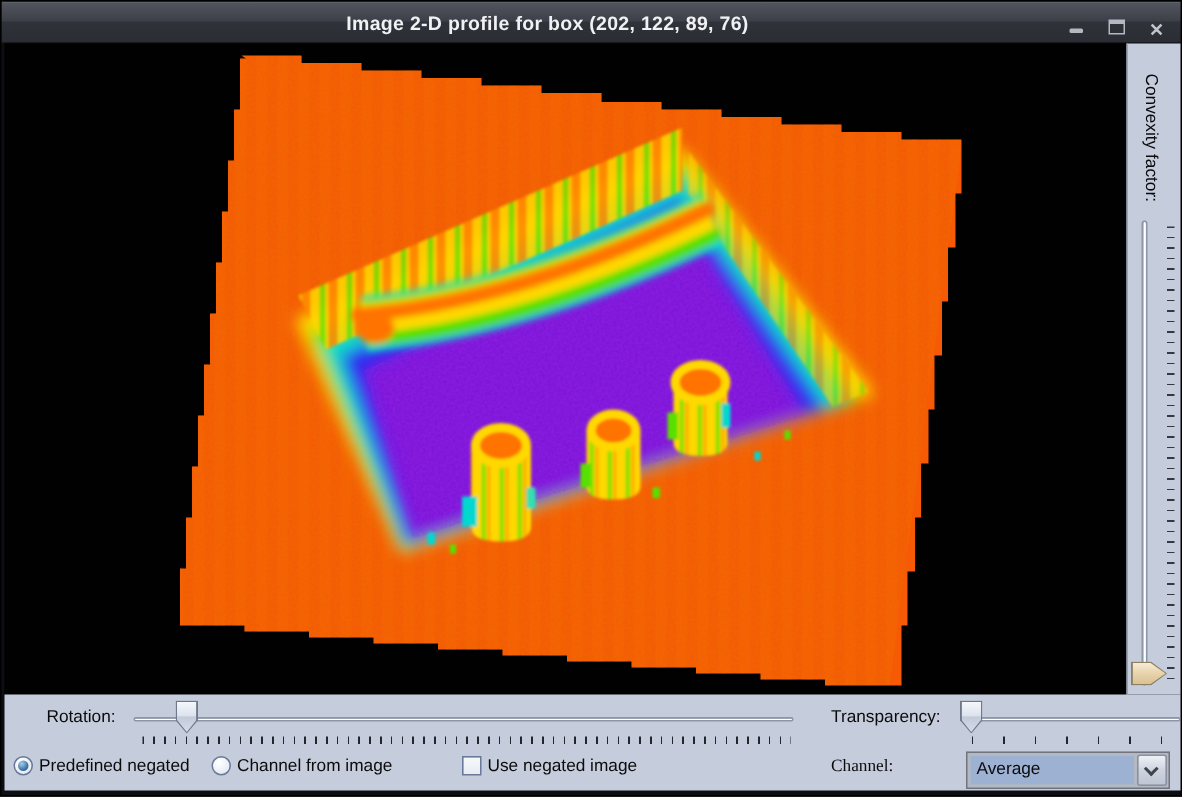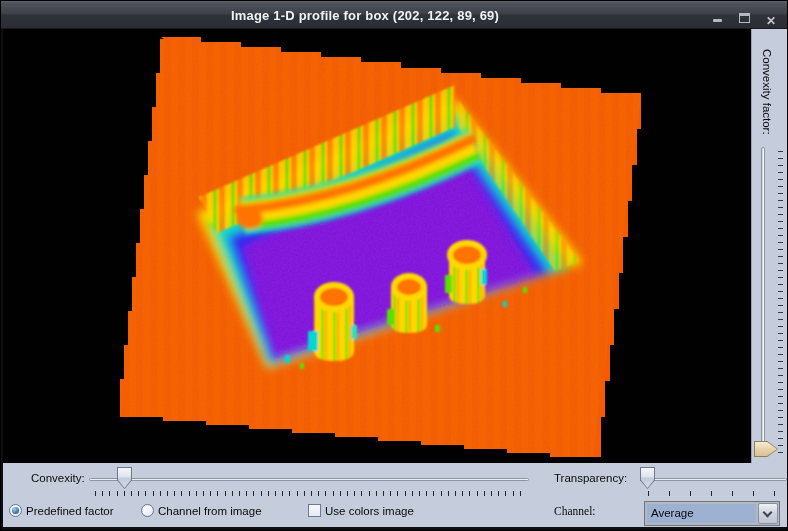--- a/index.html
+++ b/index.html
@@ -99,21 +99,21 @@
     border-right:2px solid #3f444e; border-bottom:2px solid #3f444e;
     transform:rotate(45deg);
   }
 </style>
 </head>
 <body>
 
 <div class="window">
 
   <div class="titlebar">
-    <div class="title-text">Image 1-D profile for box (202, 122, 89, 69)</div>
+    <div class="title-text">Image 2-D profile for box (202, 122, 89, 76)</div>
     <div class="winbtn" style="right:62px;">
       <span class="btn-min-glyph"></span>
     </div>
     <div class="winbtn" style="right:35px;">
       <span class="btn-max-glyph"></span>
     </div>
     <div class="winbtn" style="right:9px;">
       <span class="btn-close-glyph">✕</span>
     </div>
   </div>
@@ -225,46 +225,46 @@
     <div class="v-track"></div>
     <div class="v-ticks"></div>
     <div class="thumb-v">
       <div class="shape back"></div>
       <div class="shape front"></div>
     </div>
   </div>
 
   <div class="bottompanel">
 
-    <div class="lbl" style="left:28px; top:9px;">Convexity:</div>
+    <div class="lbl" style="left:28px; top:9px;">Rotation:</div>
     <div class="h-track" style="left:86px; top:15px; width:440px;"></div>
     <div class="thumb-h" style="left:114px; top:4px;">
       <div class="shape back"></div>
       <div class="shape front"></div>
     </div>
     <div class="ticks-h ticks-dense" style="left:92px; top:28px; width:432px;"></div>
 
     <div class="lbl" style="left:551px; top:9px;">Transparency:</div>
     <div class="h-track" style="left:641px; top:15px; width:143px;"></div>
     <div class="thumb-h" style="left:637px; top:4px;">
       <div class="shape back"></div>
       <div class="shape front"></div>
     </div>
     <div class="ticks-h ticks-sparse" style="left:645px; top:28px; width:138px;"></div>
 
     <div class="radio" style="left:6px; top:41px;">
       <span class="dot"></span>
     </div>
-    <div class="lbl" style="left:23px; top:42px;">Predefined factor</div>
+    <div class="lbl" style="left:23px; top:42px;">Predefined negated</div>
 
     <div class="radio" style="left:138px; top:41px;"></div>
     <div class="lbl" style="left:155px; top:42px;">Channel from image</div>
 
     <div class="checkbox" style="left:305px; top:41px;"></div>
-    <div class="lbl" style="left:322px; top:42px;">Use colors image</div>
+    <div class="lbl" style="left:322px; top:42px;">Use negated image</div>
 
     <div class="lbl" style="left:551px; top:42px;font-family:Liberation Serif, serif;">Channel:</div>
     <div class="combo">
       <div class="combo-sel">Average</div>
       <div class="combo-btn">
         <span class="chev"></span>
       </div>
     </div>
   </div>
 

